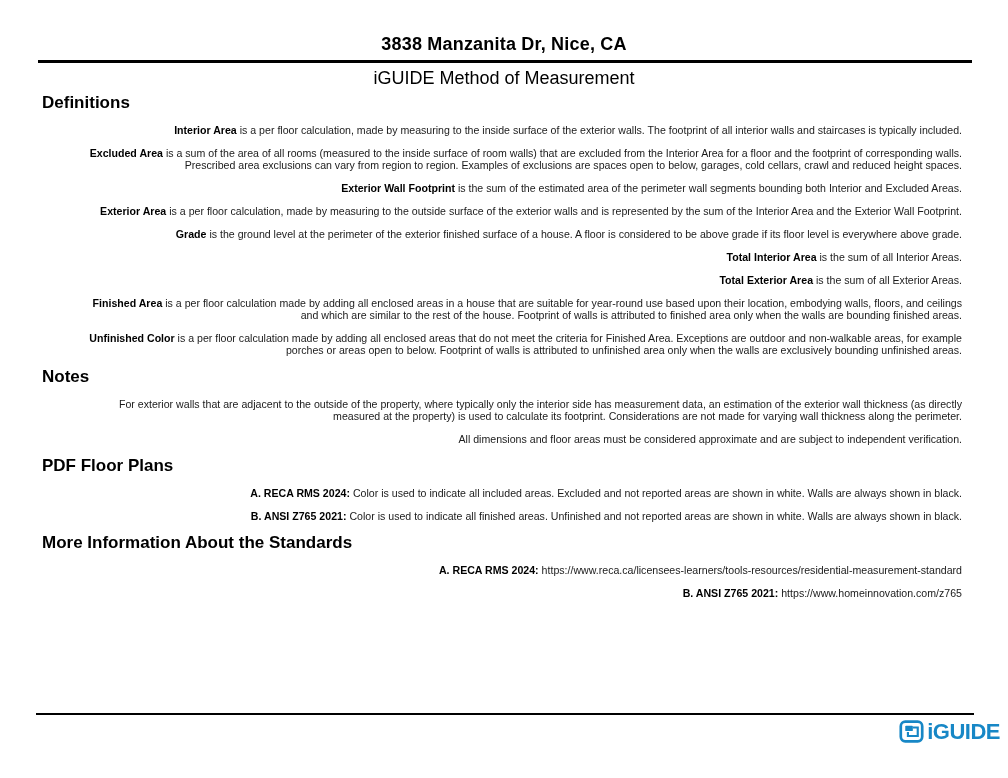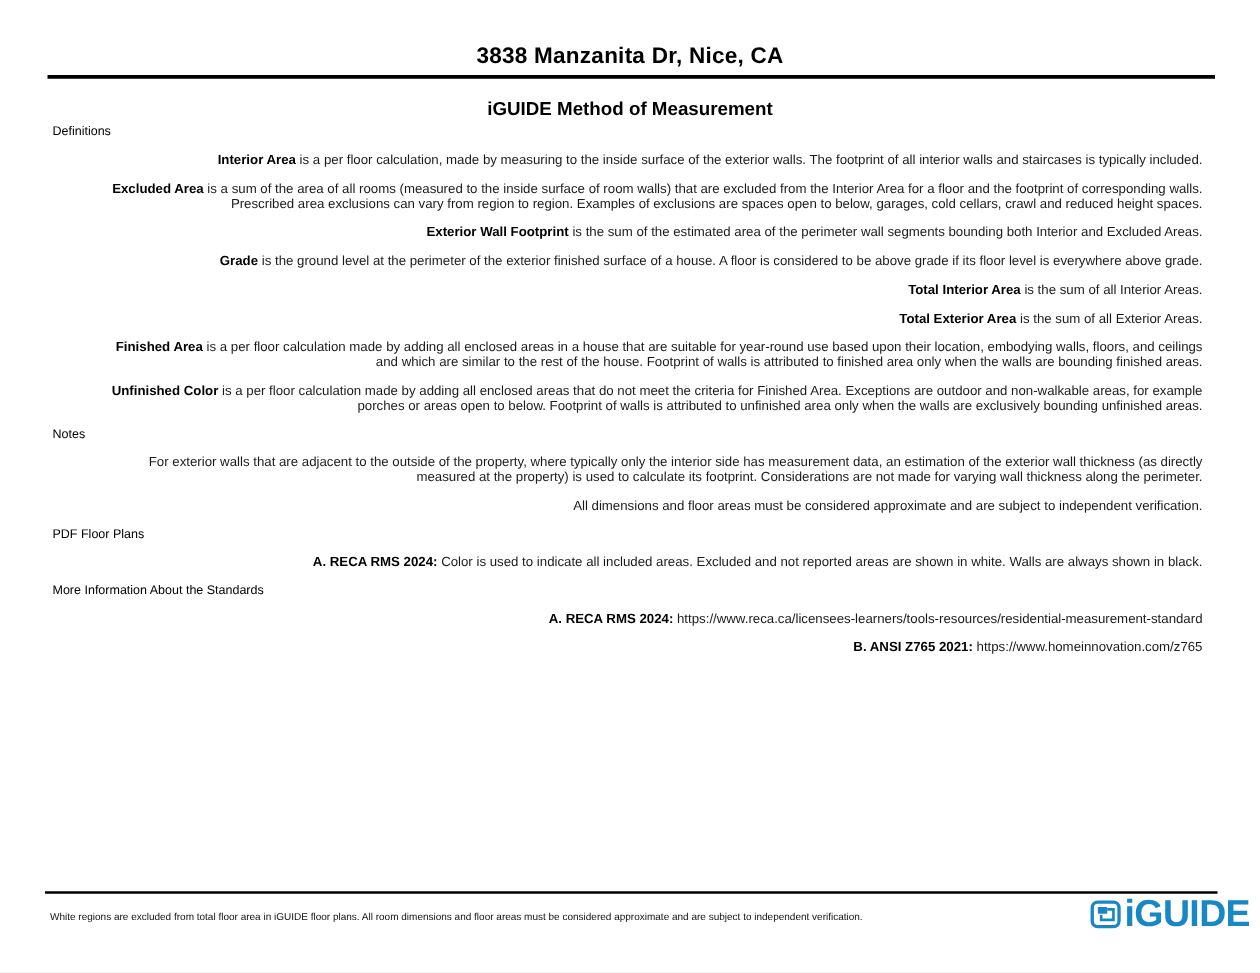--- a/index.html
+++ b/index.html
@@ -20,30 +20,30 @@
     font-weight: bold;
     color: #000;
     letter-spacing: 0.2px;
   }
   .header-rule {
     height: 3px;
     background: #000;
     margin: 5px 36px 0 38px;
   }
   .doc-subtitle {
-    margin: 16px 0 0 0;
+    margin: 5px 0 0 0;
     text-align: center;
-    font-size: 15px;
-    font-weight: bold;
+    font-size: 18px;
+    font-weight: normal;
     color: #000;
   }
   .section-heading {
     margin: 3px 0 11px 42px;
-    font-size: 10px;
-    font-weight: normal;
+    font-size: 17px;
+    font-weight: bold;
     color: #000;
   }
   .section-heading.first { margin-top: 4px; }
   .para {
     margin: 0 0 11px 80px;
     width: 882px;
     font-size: 10.6px;
     line-height: 12px;
     color: #1a1a1a;
     text-align: right;
@@ -68,60 +68,61 @@
   }
   .logo {
     position: absolute;
     right: 8px;
     top: 719px;
     display: flex;
     align-items: center;
     gap: 3px;
   }
   .logo-text {
-    font-size: 30px;
+    font-size: 22px;
     font-weight: bold;
     color: #1787C6;
     letter-spacing: -0.5px;
     line-height: 25px;
   }
 </style>
 </head>
 <body>
 
 <div class="page">
 
   <h1 class="doc-title">3838 Manzanita Dr, Nice, CA</h1>
   <div class="header-rule"></div>
   <h2 class="doc-subtitle">iGUIDE Method of Measurement</h2>
 
   <h3 class="section-heading first">Definitions</h3>
   <p class="para"><span class="term">Interior Area</span><span> is a per floor calculation, made by measuring to the inside surface of the exterior walls. The footprint of all interior walls and staircases is typically included.</span></p>
   <p class="para"><span class="term">Excluded Area</span><span> is a sum of the area of all rooms (measured to the inside surface of room walls) that are excluded from the Interior Area for a floor and the footprint of corresponding walls. Prescribed area exclusions can vary from region to region. Examples of exclusions are spaces open to below, garages, cold cellars, crawl and reduced height spaces.</span></p>
   <p class="para"><span class="term">Exterior Wall Footprint</span><span> is the sum of the estimated area of the perimeter wall segments bounding both Interior and Excluded Areas.</span></p>
+  <p class="para"><span class="term">Exterior Area</span><span> is a per floor calculation, made by measuring to the outside surface of the exterior walls and is represented by the sum of the Interior Area and the Exterior Wall Footprint.</span></p>
   <p class="para"><span class="term">Grade</span><span> is the ground level at the perimeter of the exterior finished surface of a house. A floor is considered to be above grade if its floor level is everywhere above grade.</span></p>
   <p class="para"><span class="term">Total Interior Area</span><span> is the sum of all Interior Areas.</span></p>
   <p class="para"><span class="term">Total Exterior Area</span><span> is the sum of all Exterior Areas.</span></p>
   <p class="para"><span class="term">Finished Area</span><span> is a per floor calculation made by adding all enclosed areas in a house that are suitable for year-round use based upon their location, embodying walls, floors, and ceilings and which are similar to the rest of the house. Footprint of walls is attributed to finished area only when the walls are bounding finished areas.</span></p>
   <p class="para"><span class="term">Unfinished Color</span><span> is a per floor calculation made by adding all enclosed areas that do not meet the criteria for Finished Area. Exceptions are outdoor and non-walkable areas, for example porches or areas open to below. Footprint of walls is attributed to unfinished area only when the walls are exclusively bounding unfinished areas.</span></p>
 
   <h3 class="section-heading">Notes</h3>
   <p class="para"><span>For exterior walls that are adjacent to the outside of the property, where typically only the interior side has measurement data, an estimation of the exterior wall thickness (as directly measured at the property) is used to calculate its footprint. Considerations are not made for varying wall thickness along the perimeter.</span></p>
 
   <p class="para"><span>All dimensions and floor areas must be considered approximate and are subject to independent verification.</span></p>
 
   <h3 class="section-heading">PDF Floor Plans</h3>
   <p class="para"><span class="term">A. RECA RMS 2024:</span><span> Color is used to indicate all included areas. Excluded and not reported areas are shown in white. Walls are always shown in black.</span></p>
+  <p class="para"><span class="term">B. ANSI Z765 2021:</span><span> Color is used to indicate all finished areas. Unfinished and not reported areas are shown in white. Walls are always shown in black.</span></p>
 
   <h3 class="section-heading">More Information About the Standards</h3>
   <p class="para"><span class="term">A. RECA RMS 2024:</span><span> https://www.reca.ca/licensees-learners/tools-resources/residential-measurement-standard</span></p>
   <p class="para"><span class="term">B. ANSI Z765 2021:</span><span> https://www.homeinnovation.com/z765</span></p>
 
   <div class="footer-rule"></div>
-  <div class="footer-text">White regions are excluded from total floor area in iGUIDE floor plans. All room dimensions and floor areas must be considered approximate and are subject to independent verification.</div>
   <div class="logo">
     <svg class="logo-icon" width="25" height="25" viewBox="0 0 28 28" aria-hidden="true">
       <rect x="2" y="3" width="24" height="22" rx="5" fill="none" stroke="#1787C6" stroke-width="3"></rect>
       <rect x="7" y="7.5" width="8.5" height="6" rx="1" fill="#1787C6"></rect>
       <path d="M15.5 9.5 h5.5 v9.5 h-11 v-4.5" fill="none" stroke="#1787C6" stroke-width="2.4"></path>
     </svg>
     <span class="logo-text">iGUIDE</span>
   </div>
 
 </div>

